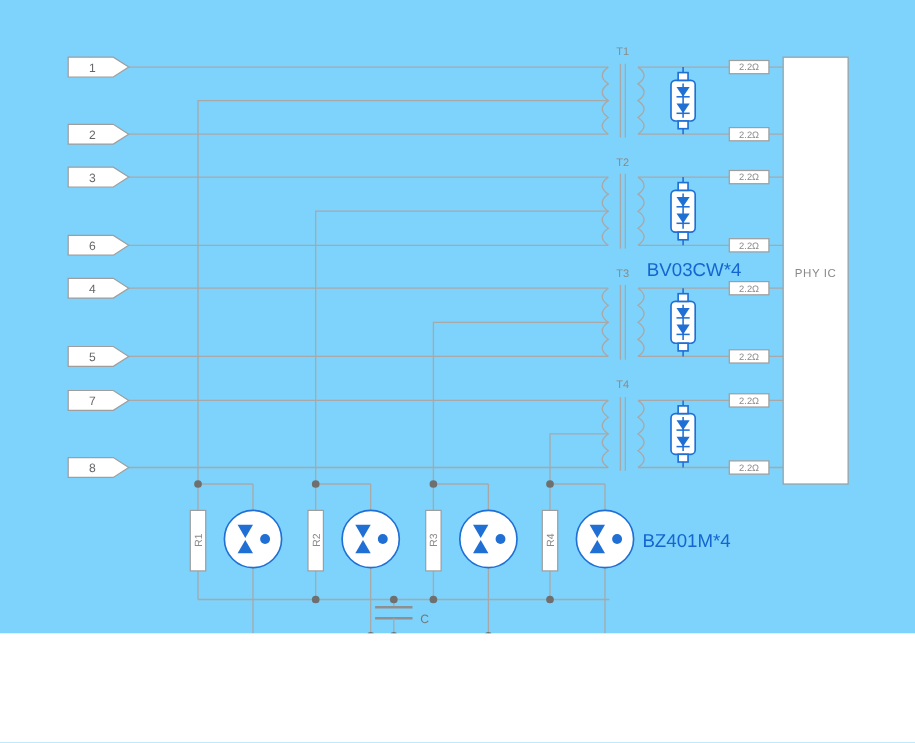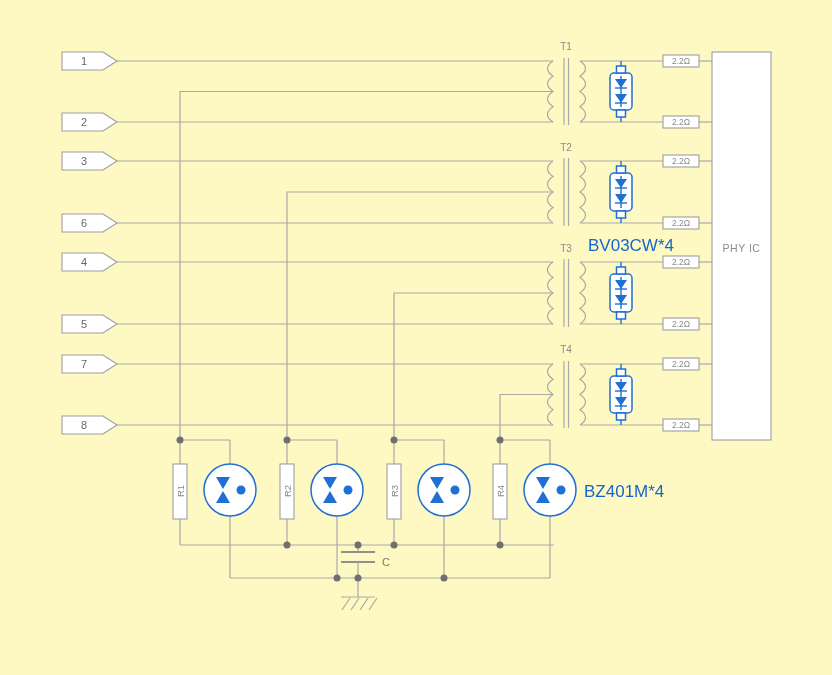--- a/index.html
+++ b/index.html
@@ -1,16 +1,16 @@
 <!DOCTYPE html>
 <html><head>
 <meta charset="utf-8">
 <style>
   html,body{margin:0;padding:0;background:#ffffff;}
-  .stage{position:relative;width:832px;height:675px;background:#fef9c3;overflow:hidden;}
+  .stage{position:relative;width:832px;height:576px;background:#7dd3fc;overflow:hidden;}
   text{font-family:"Liberation Sans",sans-serif;}
   .wire{stroke:#a8a8a8;stroke-width:1.2;fill:none;}
   .plate{stroke:#8f8f8f;stroke-width:2.2;fill:none;}
   .box{fill:#ffffff;stroke:#9e9e9e;stroke-width:1.1;}
   .blue-stroke{fill:#ffffff;stroke:#1f6fd4;stroke-width:1.5;}
   .blue-line{stroke:#1f6fd4;stroke-width:1.4;fill:none;}
   .blue-fill{fill:#1f6fd4;stroke:none;}
   .dot{fill:#6f6f6f;stroke:none;}
   .t-pin{font-size:11px;fill:#666666;}
   .t-small{font-size:8.5px;fill:#8a8a8a;}

